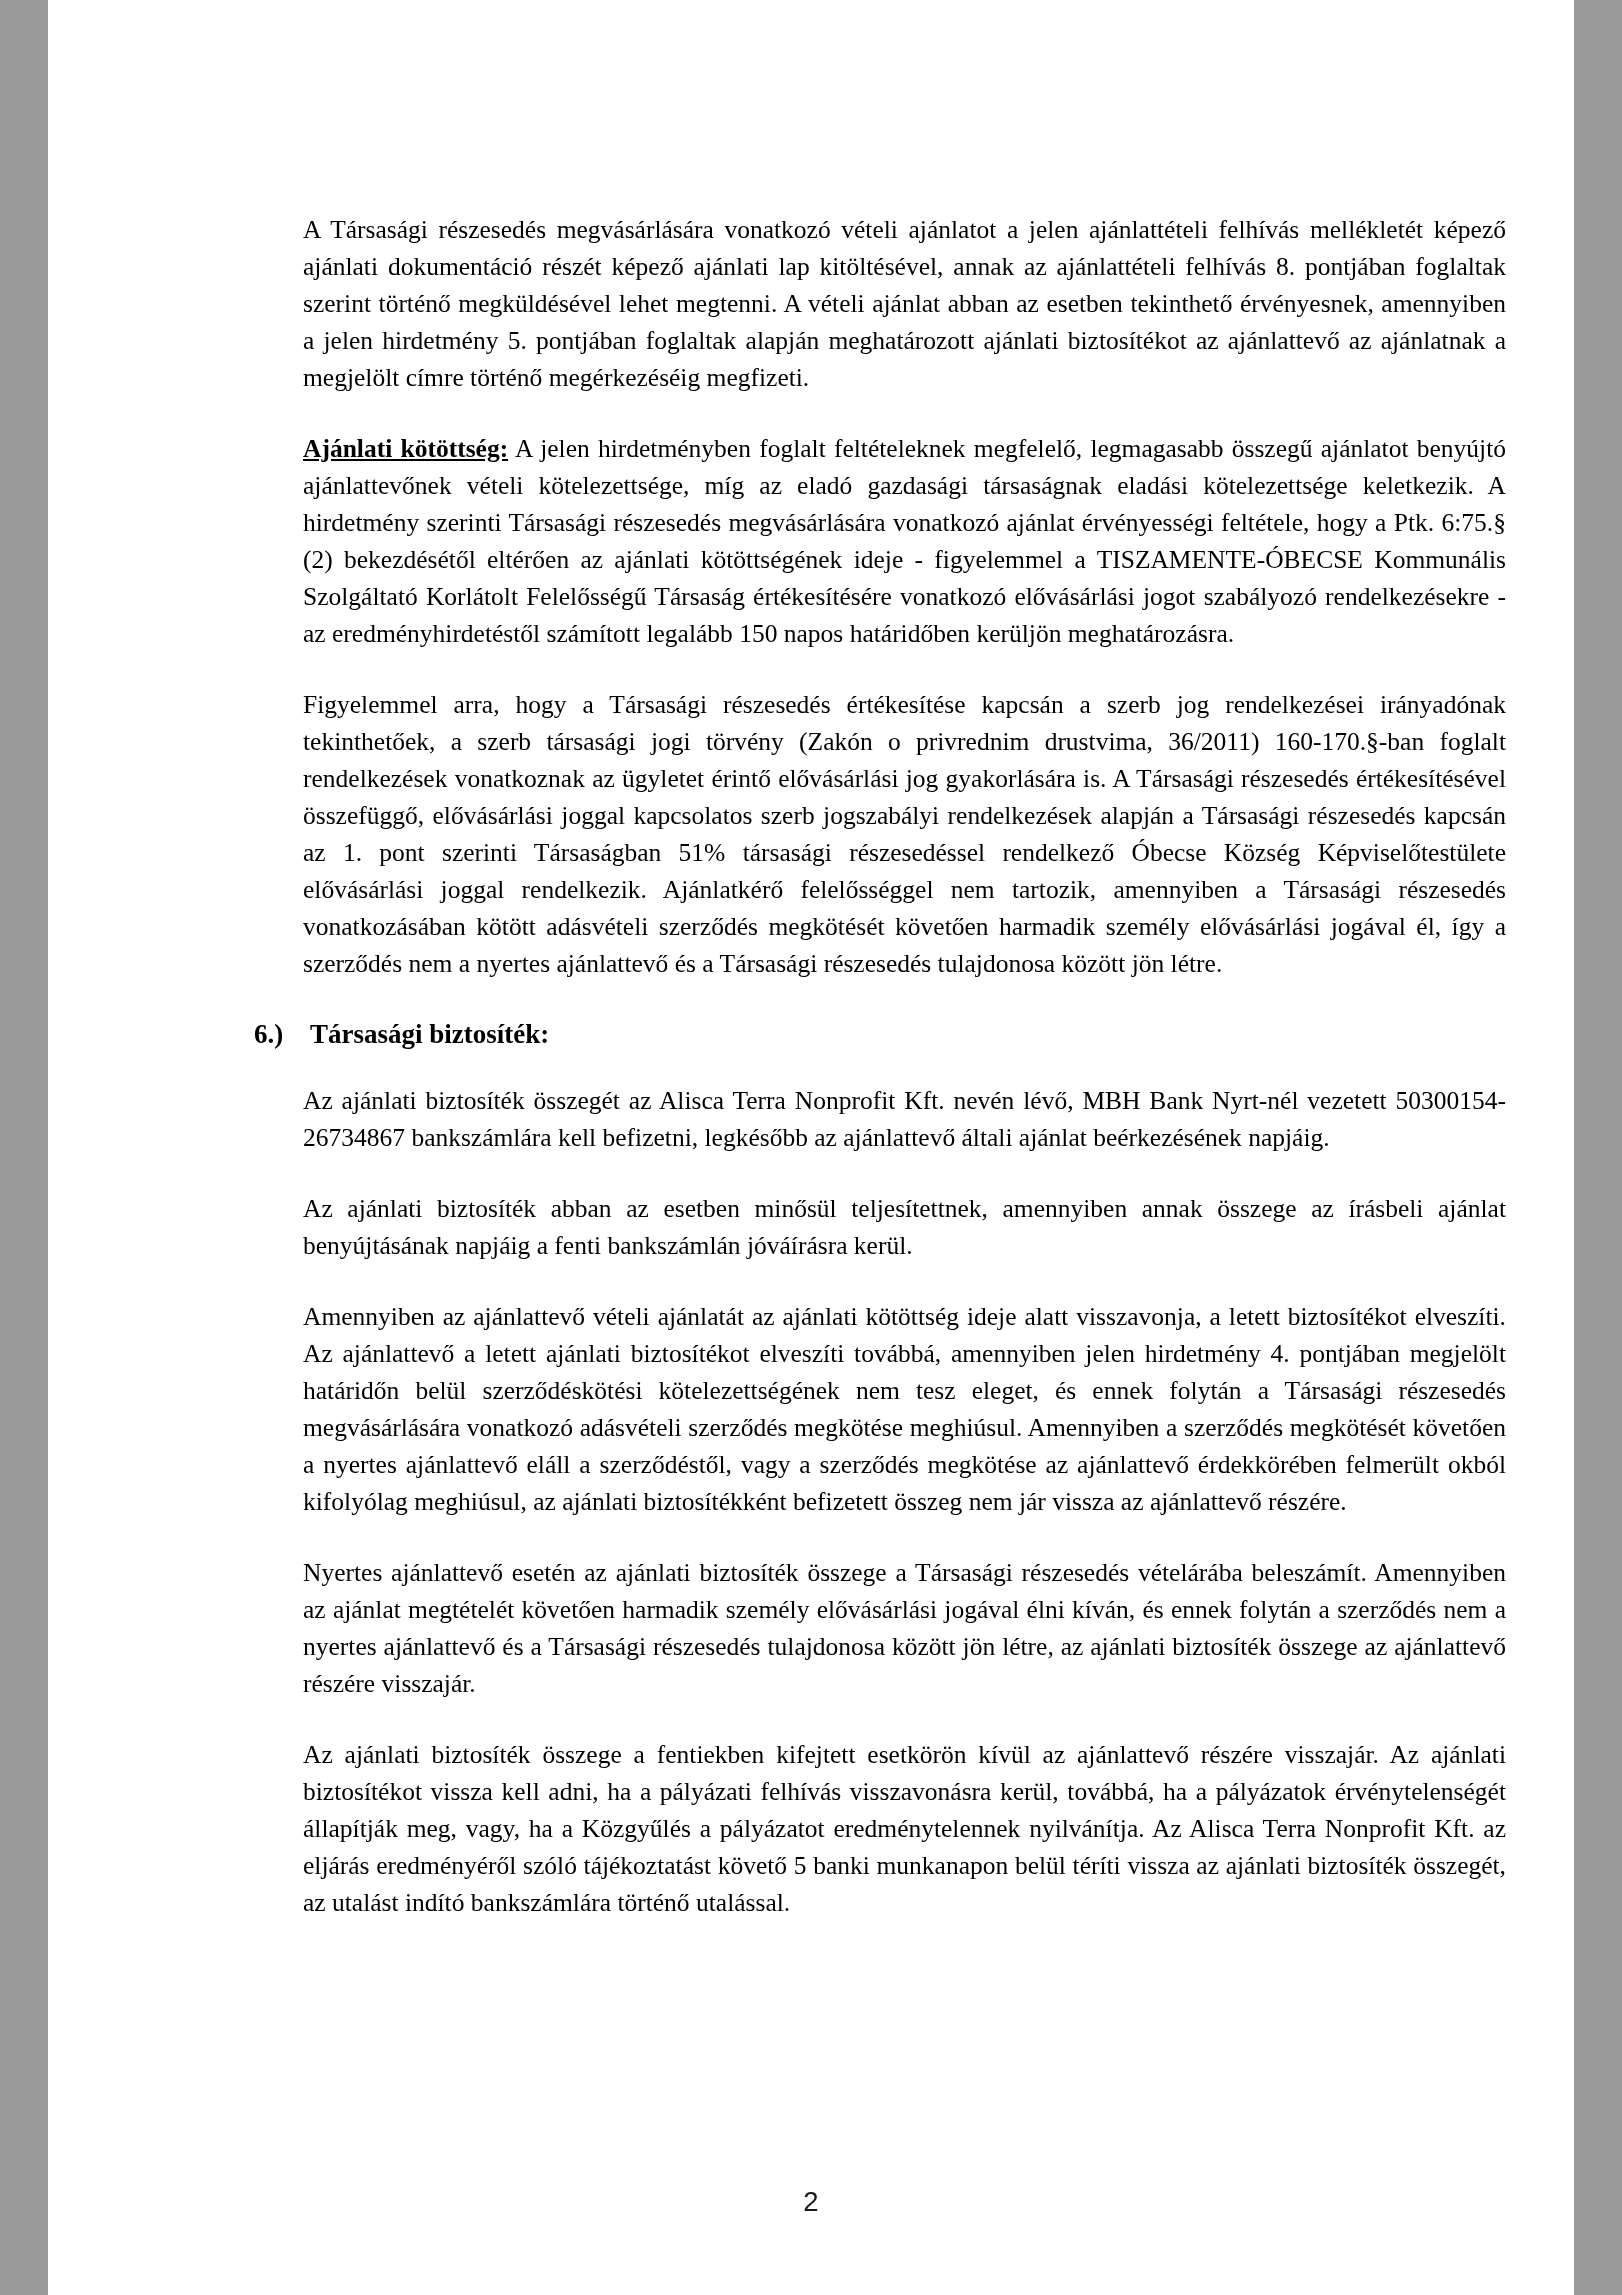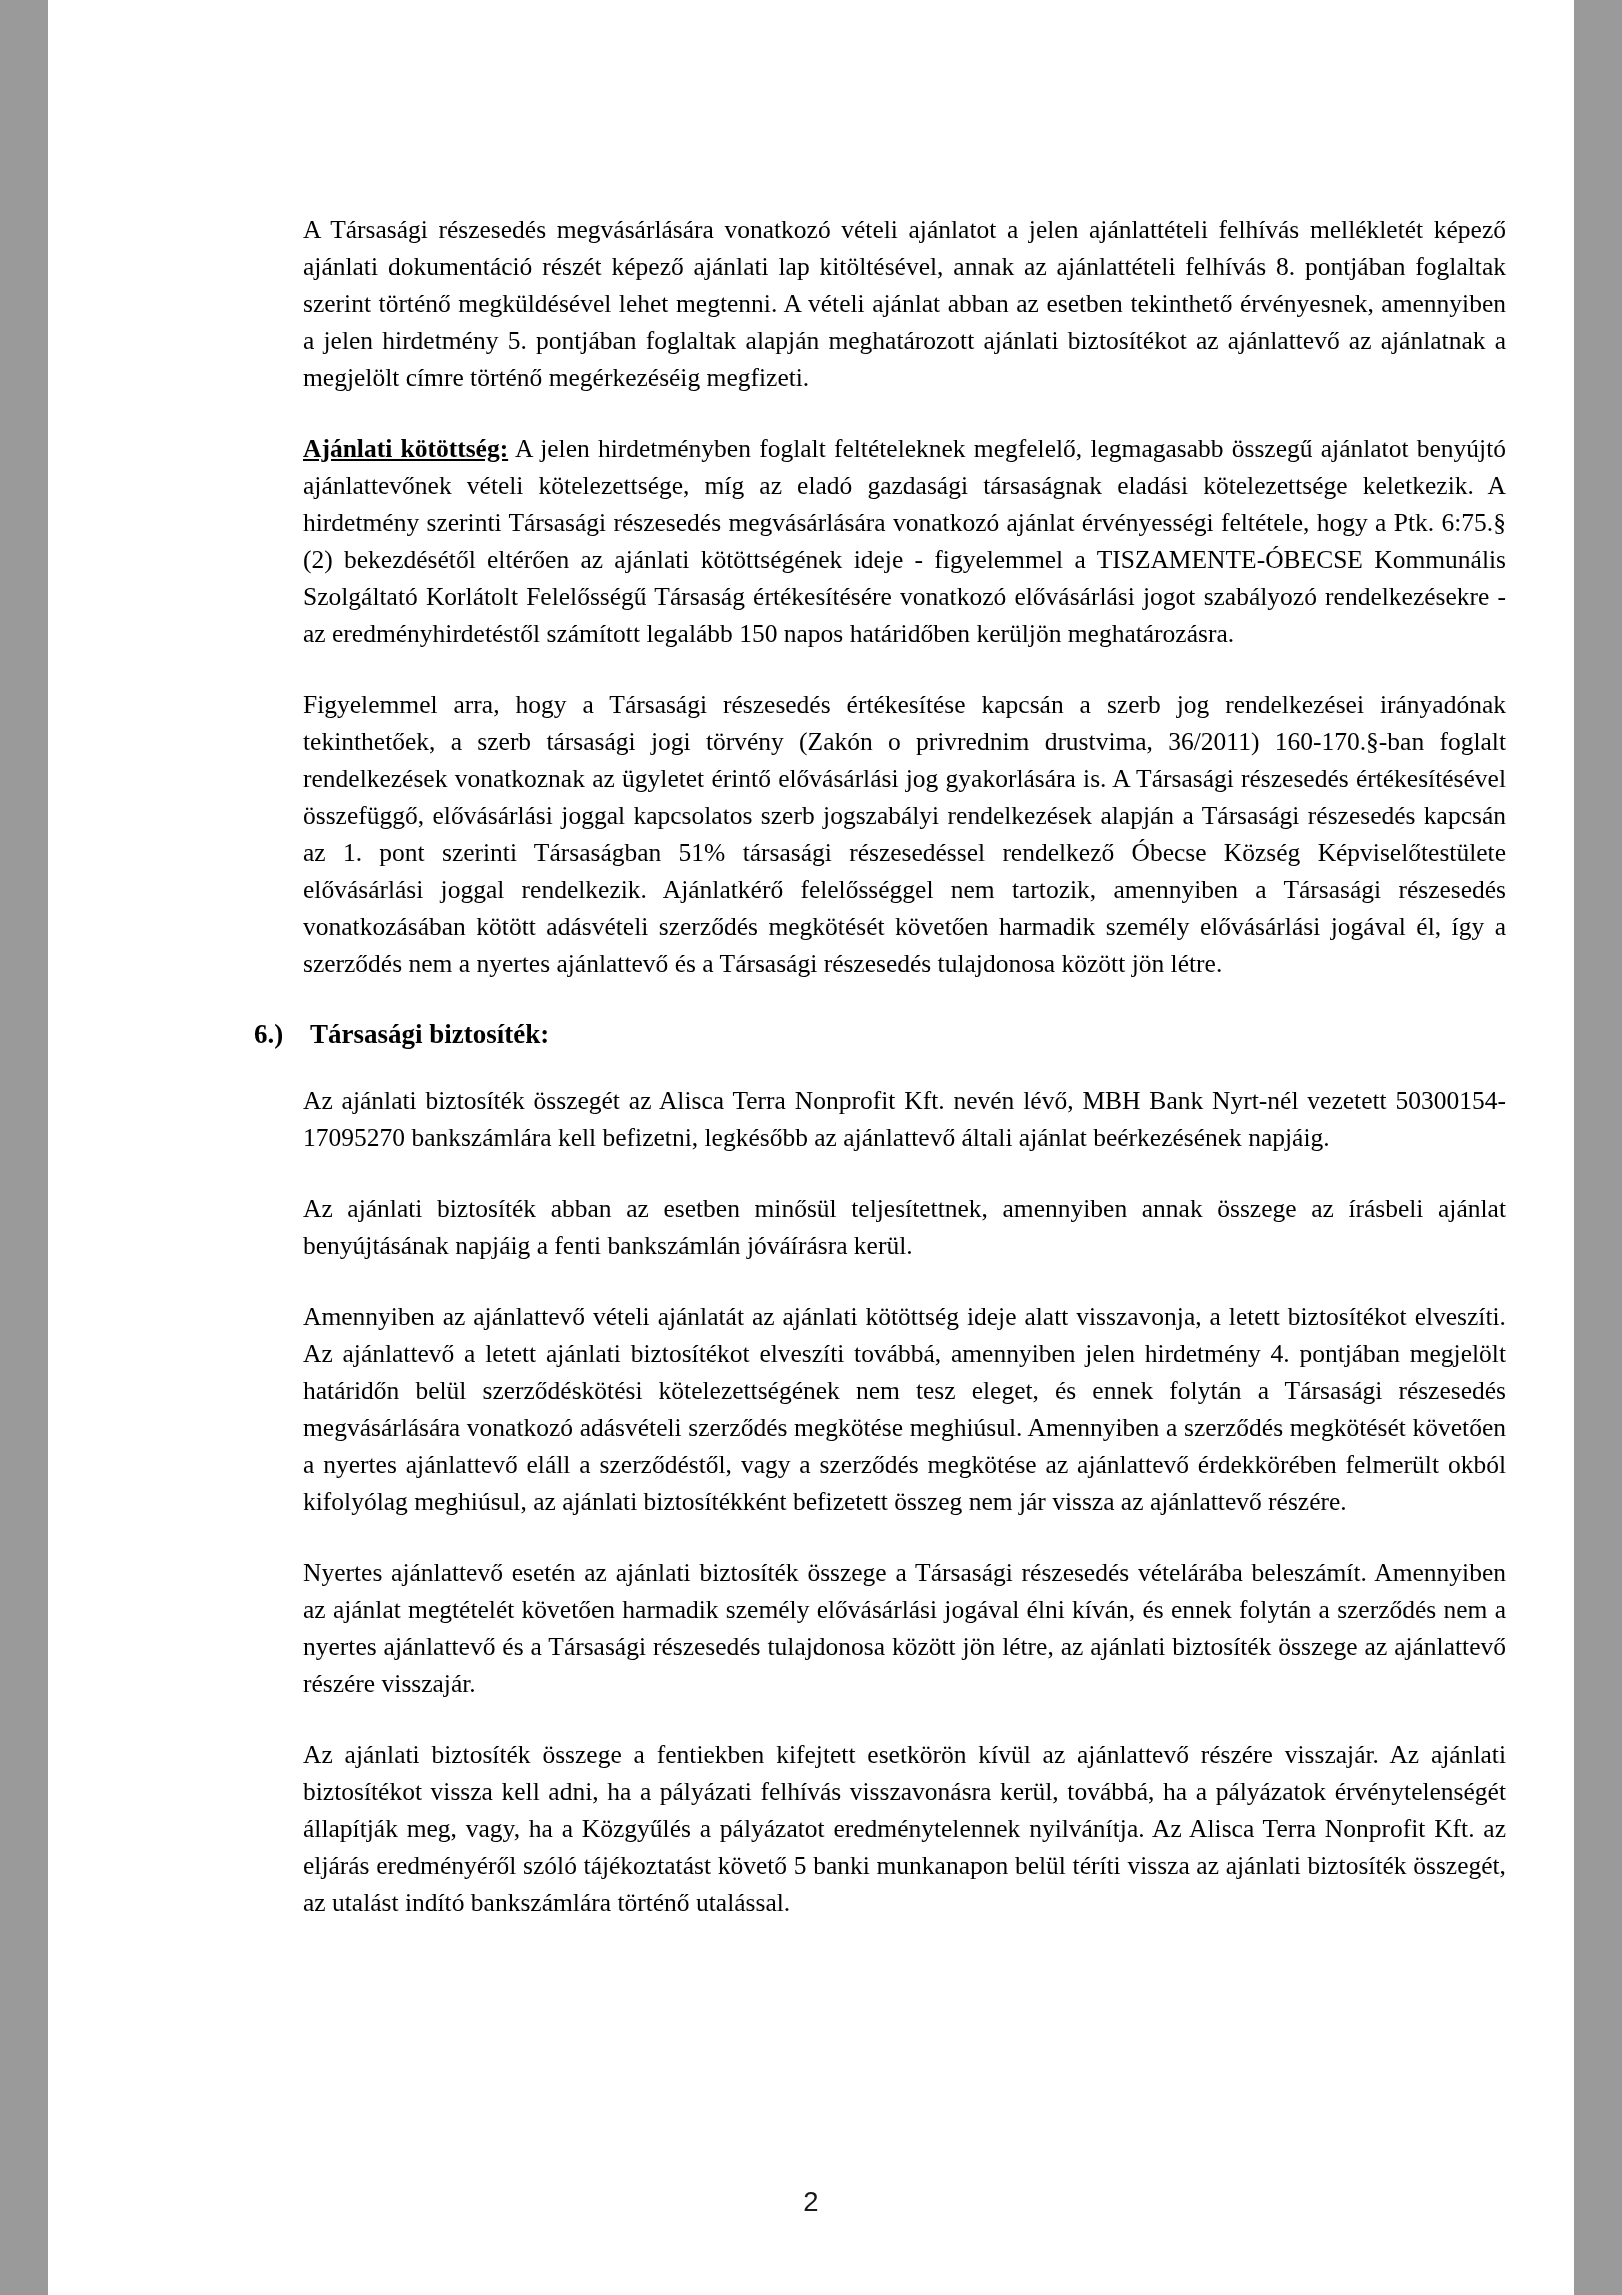--- a/index.html
+++ b/index.html
@@ -71,21 +71,21 @@
     <p class="para"><span class="lead-bold">Ajánlati kötöttség:</span><span> A jelen hirdetményben foglalt feltételeknek megfelelő, legmagasabb összegű ajánlatot benyújtó ajánlattevőnek vételi kötelezettsége, míg az eladó gazdasági társaságnak eladási kötelezettsége keletkezik. A hirdetmény szerinti Társasági részesedés megvásárlására vonatkozó ajánlat érvényességi feltétele, hogy a Ptk. 6:75.§ (2) bekezdésétől eltérően az ajánlati kötöttségének ideje - figyelemmel a TISZAMENTE-ÓBECSE Kommunális Szolgáltató Korlátolt Felelősségű Társaság értékesítésére vonatkozó elővásárlási jogot szabályozó rendelkezésekre - az eredményhirdetéstől számított legalább 150 napos határidőben kerüljön meghatározásra.</span></p>
 
     <p class="para">Figyelemmel arra, hogy a Társasági részesedés értékesítése kapcsán a szerb jog rendelkezései irányadónak tekinthetőek, a szerb társasági jogi törvény (Zakón o privrednim drustvima, 36/2011) 160-170.§-ban foglalt rendelkezések vonatkoznak az ügyletet érintő elővásárlási jog gyakorlására is. A Társasági részesedés értékesítésével összefüggő, elővásárlási joggal kapcsolatos szerb jogszabályi rendelkezések alapján a Társasági részesedés kapcsán az 1. pont szerinti Társaságban 51% társasági részesedéssel rendelkező Óbecse Község Képviselőtestülete elővásárlási joggal rendelkezik. Ajánlatkérő felelősséggel nem tartozik, amennyiben a Társasági részesedés vonatkozásában kötött adásvételi szerződés megkötését követően harmadik személy elővásárlási jogával él, így a szerződés nem a nyertes ajánlattevő és a Társasági részesedés tulajdonosa között jön létre.</p>
 
     <div class="section-heading">
       <span class="sec-num">6.)</span>
       <span>Társasági biztosíték:</span>
     </div>
 
 
-    <p class="para">Az ajánlati biztosíték összegét az Alisca Terra Nonprofit Kft. nevén lévő, MBH Bank Nyrt-nél vezetett 50300154-17095270 bankszámlára kell befizetni, legkésőbb az ajánlattevő általi ajánlat beérkezésének napjáig.</p>
+    <p class="para">Az ajánlati biztosíték összegét az Alisca Terra Nonprofit Kft. nevén lévő, MBH Bank Nyrt-nél vezetett 50300154-26734867 bankszámlára kell befizetni, legkésőbb az ajánlattevő általi ajánlat beérkezésének napjáig.</p>
 
     <p class="para">Az ajánlati biztosíték abban az esetben minősül teljesítettnek, amennyiben annak összege az írásbeli ajánlat benyújtásának napjáig a fenti bankszámlán jóváírásra kerül.</p>
 
     <p class="para">Amennyiben az ajánlattevő vételi ajánlatát az ajánlati kötöttség ideje alatt visszavonja, a letett biztosítékot elveszíti. Az ajánlattevő a letett ajánlati biztosítékot elveszíti továbbá, amennyiben jelen hirdetmény 4. pontjában megjelölt határidőn belül szerződéskötési kötelezettségének nem tesz eleget, és ennek folytán a Társasági részesedés megvásárlására vonatkozó adásvételi szerződés megkötése meghiúsul. Amennyiben a szerződés megkötését követően a nyertes ajánlattevő eláll a szerződéstől, vagy a szerződés megkötése az ajánlattevő érdekkörében felmerült okból kifolyólag meghiúsul, az ajánlati biztosítékként befizetett összeg nem jár vissza az ajánlattevő részére.</p>
 
     <p class="para">Nyertes ajánlattevő esetén az ajánlati biztosíték összege a Társasági részesedés vételárába beleszámít. Amennyiben az ajánlat megtételét követően harmadik személy elővásárlási jogával élni kíván, és ennek folytán a szerződés nem a nyertes ajánlattevő és a Társasági részesedés tulajdonosa között jön létre, az ajánlati biztosíték összege az ajánlattevő részére visszajár.</p>
 
     <p class="para">Az ajánlati biztosíték összege a fentiekben kifejtett esetkörön kívül az ajánlattevő részére visszajár. Az ajánlati biztosítékot vissza kell adni, ha a pályázati felhívás visszavonásra kerül, továbbá, ha a pályázatok érvénytelenségét állapítják meg, vagy, ha a Közgyűlés a pályázatot eredménytelennek nyilvánítja. Az Alisca Terra Nonprofit Kft. az eljárás eredményéről szóló tájékoztatást követő 5 banki munkanapon belül téríti vissza az ajánlati biztosíték összegét, az utalást indító bankszámlára történő utalással.</p>
 
   </div>

